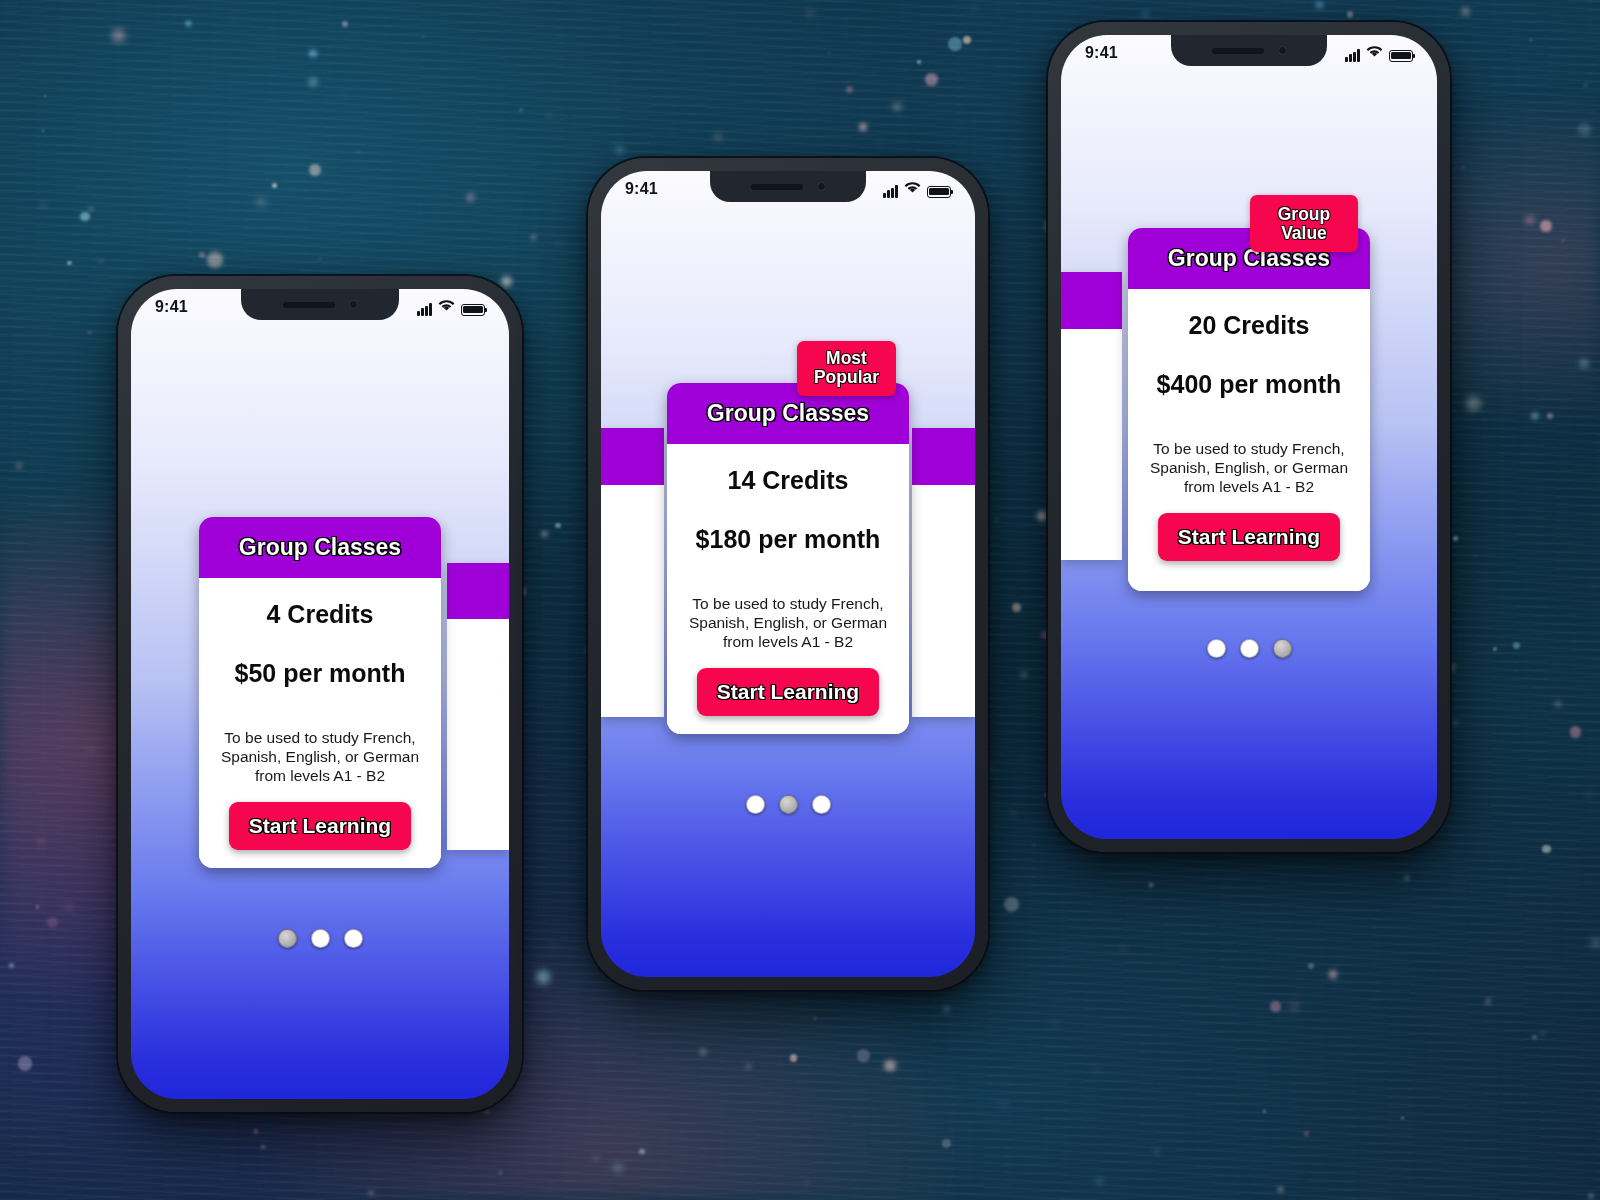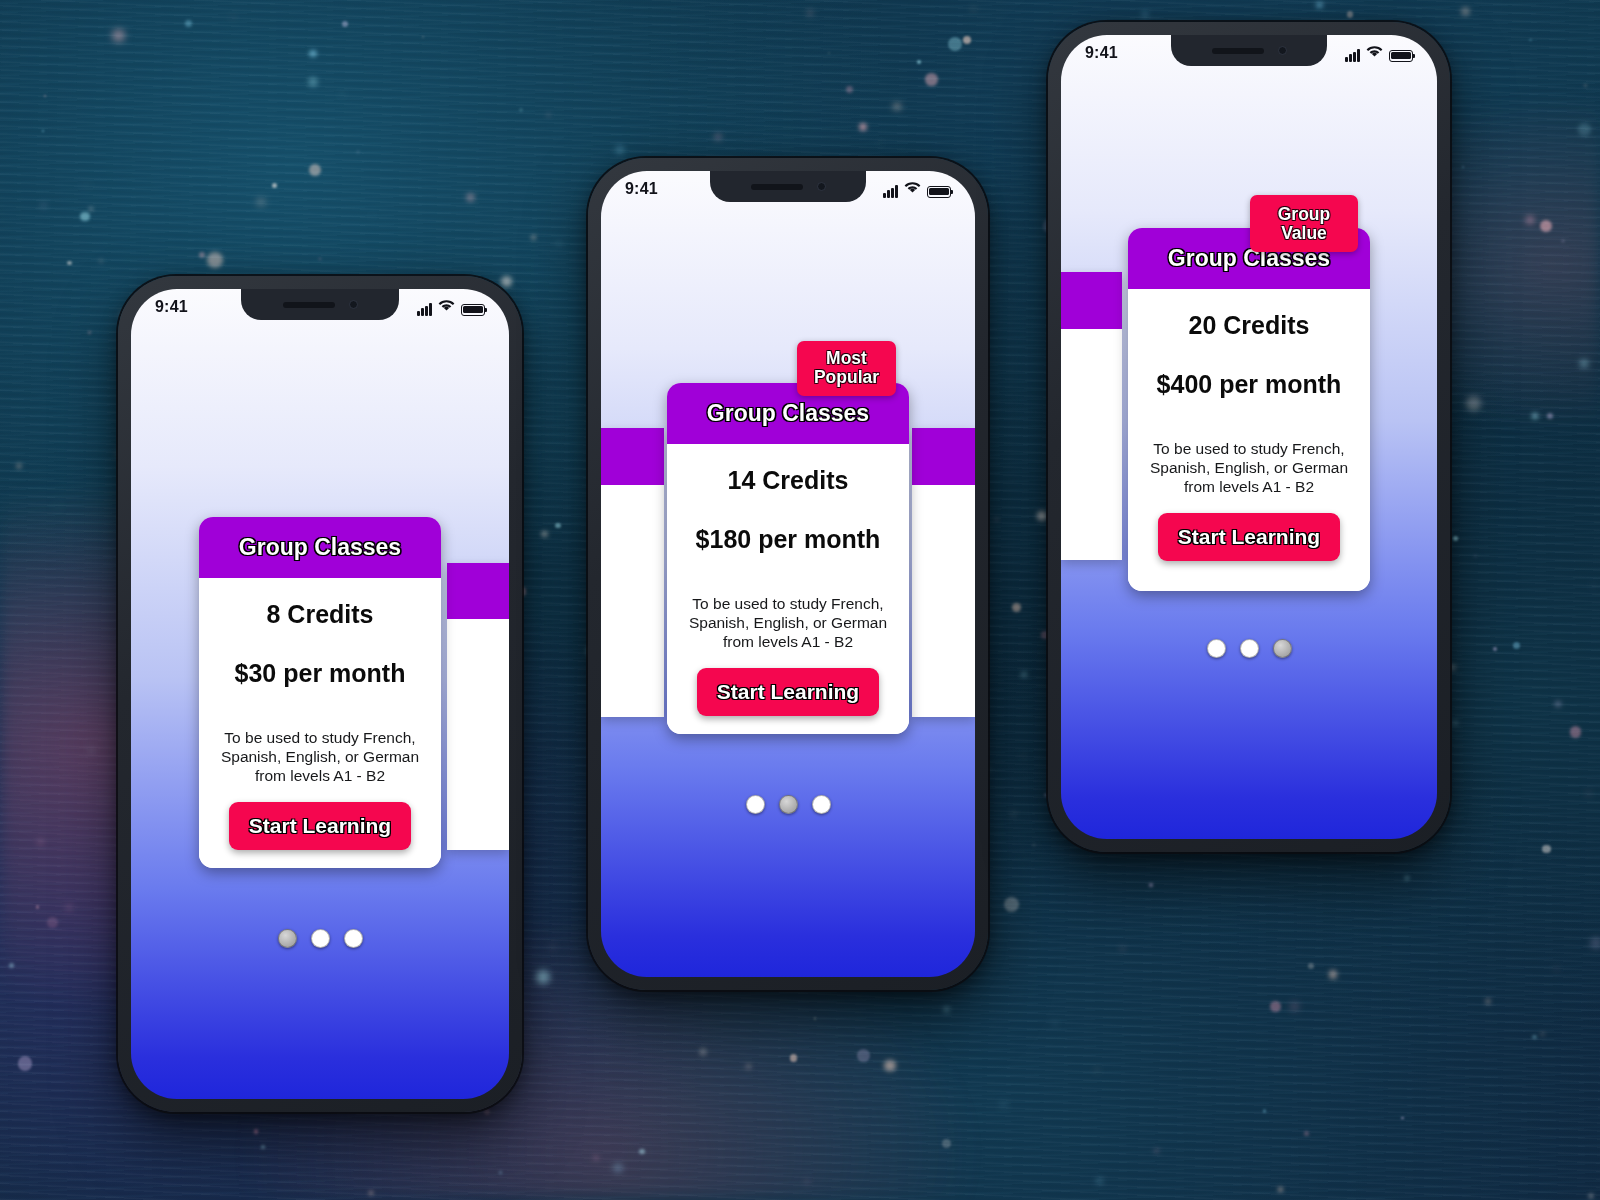--- a/index.html
+++ b/index.html
@@ -676,22 +676,22 @@
 
       <div class="side-card">
         <div class="sc-head"></div>
         <div class="sc-body"></div>
       </div>
 
       <div class="carousel">
         <div class="card">
           <div class="card-head">Group Classes</div>
           <div class="card-body">
-            <div class="credits">8 Credits</div>
-            <div class="price">$30 per month</div>
+            <div class="credits">4 Credits</div>
+            <div class="price">$50 per month</div>
             <div class="desc">To be used to study French, Spanish, English, or German from levels A1 - B2</div>
             <button class="cta">Start Learning</button>
           </div>
         </div>
       </div>
 
       <div class="dots">
         <span class="dot active"></span>
         <span class="dot"></span>
         <span class="dot"></span>

